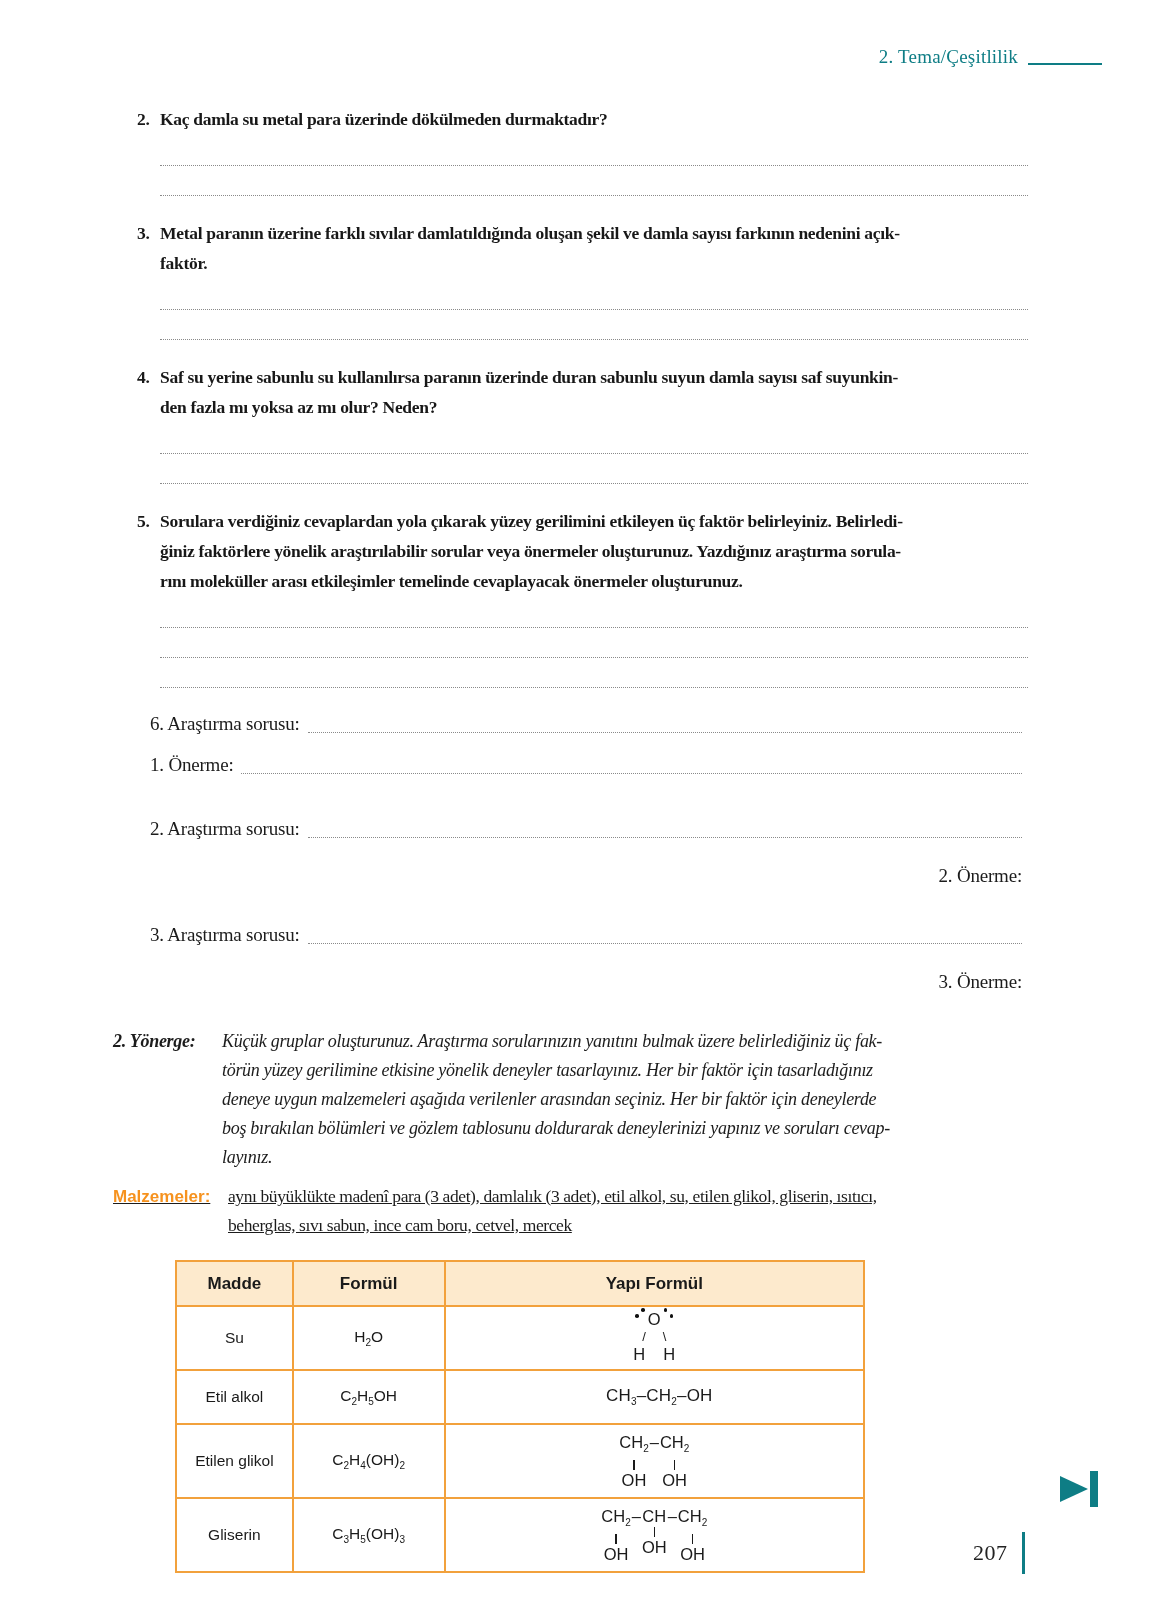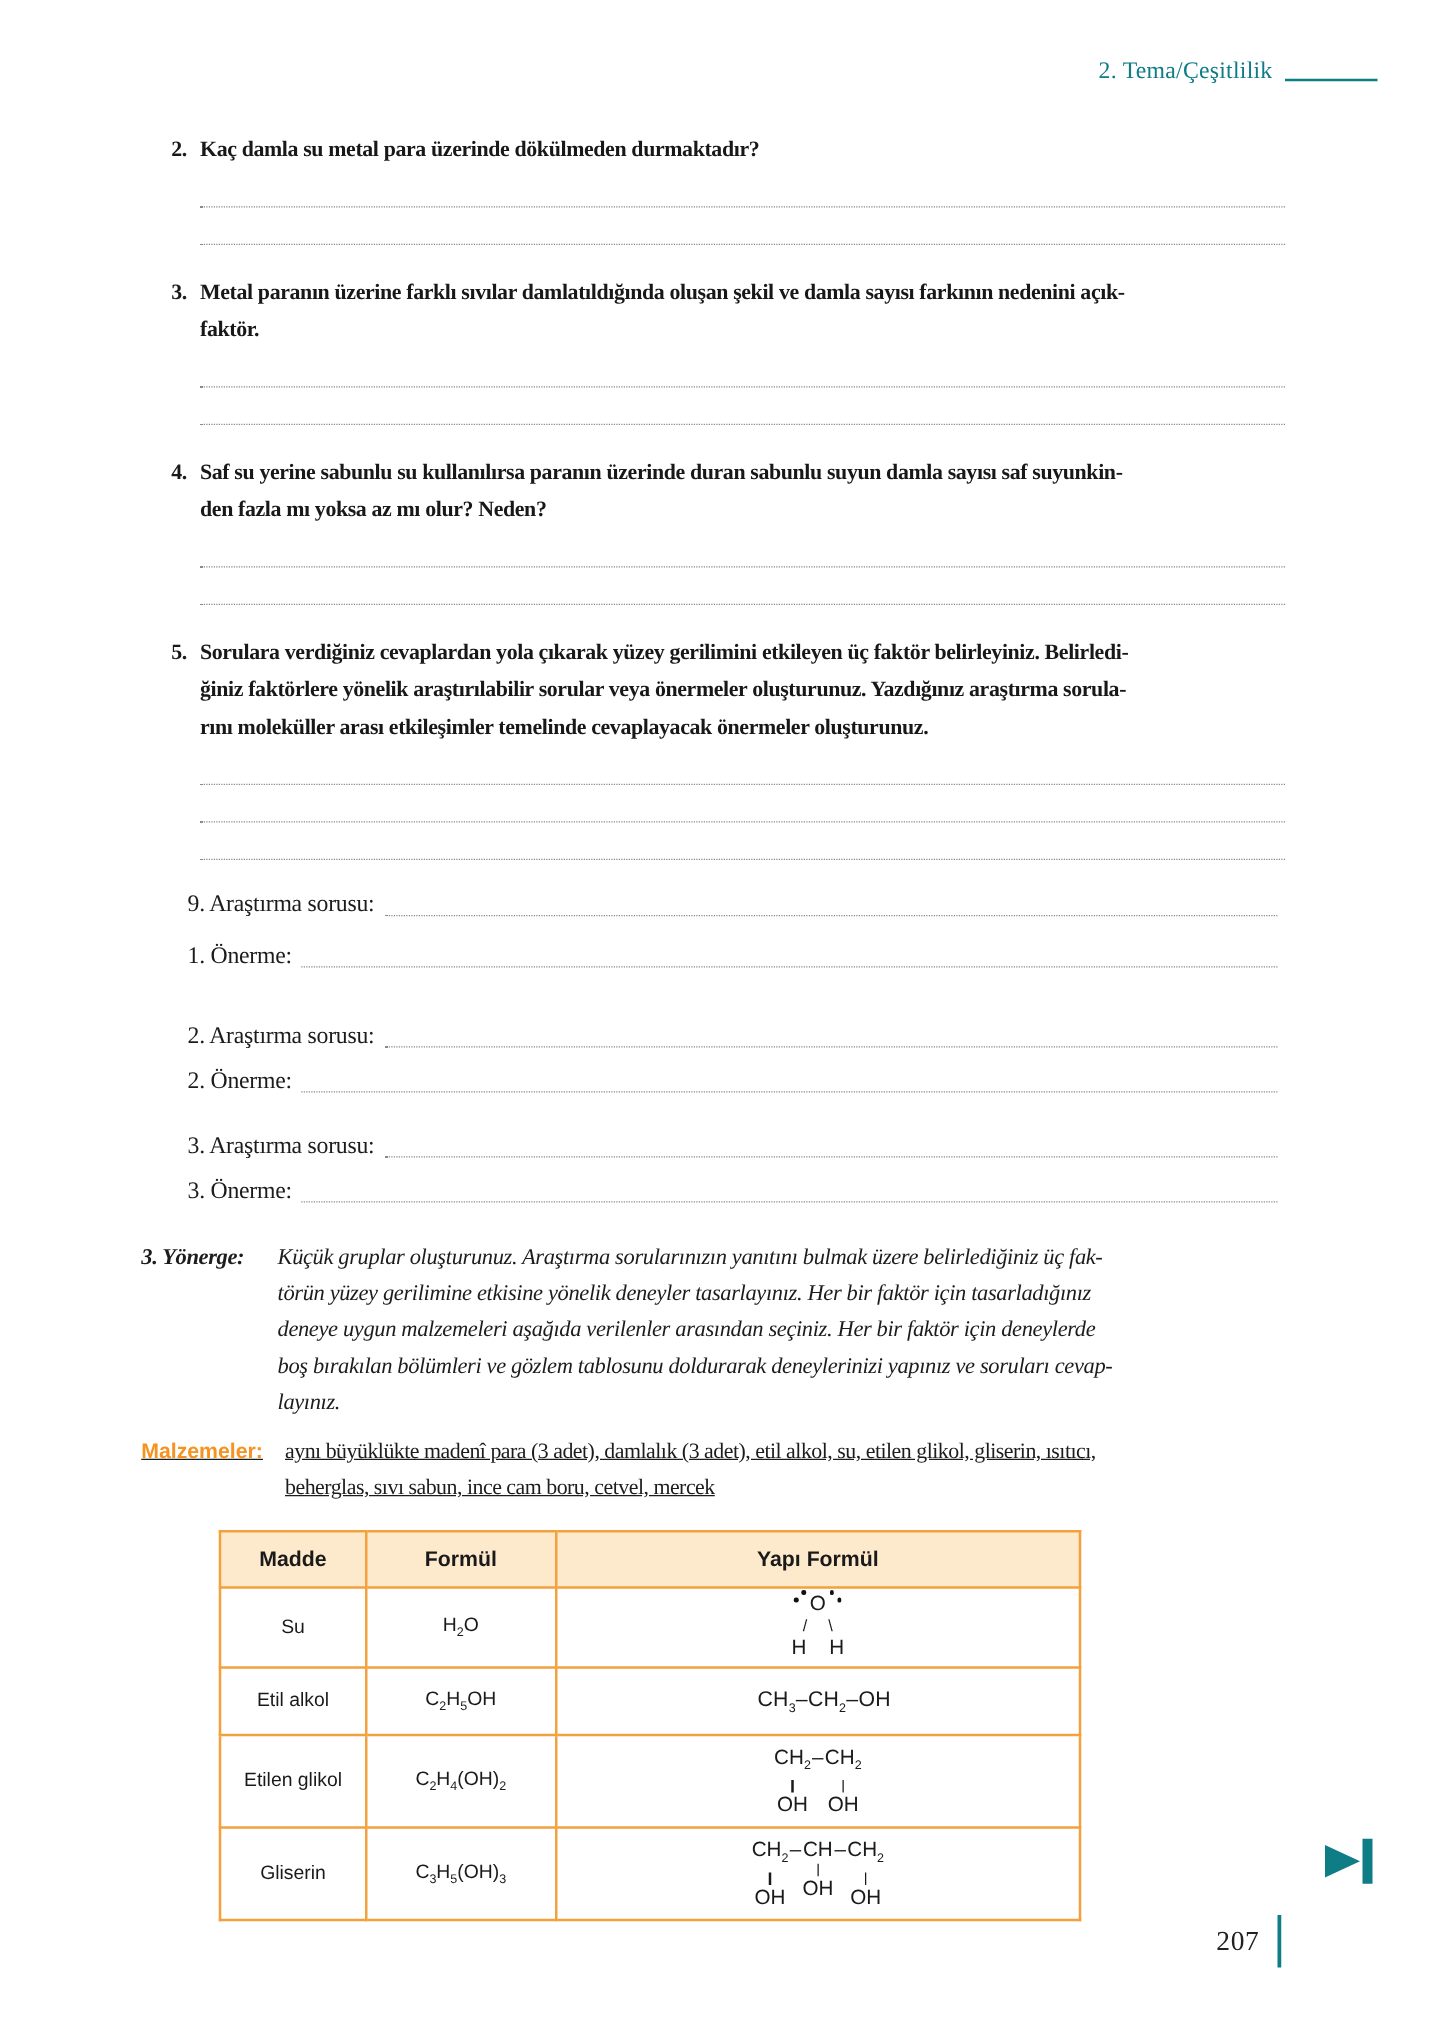--- a/index.html
+++ b/index.html
@@ -44,21 +44,21 @@
   .research-row{
     display:flex;align-items:flex-end;
     font-size:19px;line-height:30px;letter-spacing:-0.2px;
   }
   .research-row .r-label{white-space:nowrap;}
   .dotted-fill{
     flex:1;border-bottom:1.5px dotted #8a8a8a;
     margin-left:8px;margin-bottom:6px;
   }
   .mt21{margin-top:21px;} .mt11{margin-top:11px;}
-  .mt34{margin-top:34px;} .mt10{margin-top:6px;} .mt22{margin-top:22px;}
+  .mt34{margin-top:34px;} .mt10{margin-top:17px;flex-direction:column;} .mt22{margin-top:22px;}
   
   .labeled-par{
     display:flex;
     margin:0 124px 0 113px;
     font-size:18px;line-height:29px;
   }
   .directive{margin-top:23px;}
   .directive .par-label{
     flex:0 0 109px;
     font-weight:bold;font-style:italic;letter-spacing:-0.3px;
@@ -170,21 +170,21 @@
 rını moleküller arası etkileşimler temelinde cevaplayacak önermeler oluşturunuz.</div>
     </div>
     <div class="answer-lines">
         <div class="answer-line"></div>
         <div class="answer-line"></div>
         <div class="answer-line"></div>
       </div>
 
     <div class="research">
       <div class="research-row mt21">
-        <span class="r-label">9. Araştırma sorusu:</span>
+        <span class="r-label">6. Araştırma sorusu:</span>
         <span class="dotted-fill"></span>
       </div>
       <div class="research-row mt11">
         <span class="r-label">1. Önerme:</span>
         <span class="dotted-fill"></span>
       </div>
       <div class="research-row mt34">
         <span class="r-label">2. Araştırma sorusu:</span>
         <span class="dotted-fill"></span>
       </div>
@@ -196,21 +196,21 @@
         <span class="r-label">3. Araştırma sorusu:</span>
         <span class="dotted-fill"></span>
       </div>
       <div class="research-row mt10">
         <span class="r-label">3. Önerme:</span>
         <span class="dotted-fill"></span>
       </div>
     </div>
 
     <div class="labeled-par directive">
-      <span class="par-label">3. Yönerge:</span>
+      <span class="par-label">2. Yönerge:</span>
       <div class="par-text">Küçük gruplar oluşturunuz. Araştırma sorularınızın yanıtını bulmak üzere belirlediğiniz üç fak-
 törün yüzey gerilimine etkisine yönelik deneyler tasarlayınız. Her bir faktör için tasarladığınız
 deneye uygun malzemeleri aşağıda verilenler arasından seçiniz. Her bir faktör için deneylerde
 boş bırakılan bölümleri ve gözlem tablosunu doldurarak deneylerinizi yapınız ve soruları cevap-
 layınız.</div>
     </div>
 
     <div class="labeled-par materials">
       <span class="par-label">Malzemeler:</span>
       <div class="par-text">aynı büyüklükte madenî para (3 adet), damlalık (3 adet), etil alkol, su, etilen glikol, gliserin, ısıtıcı,

